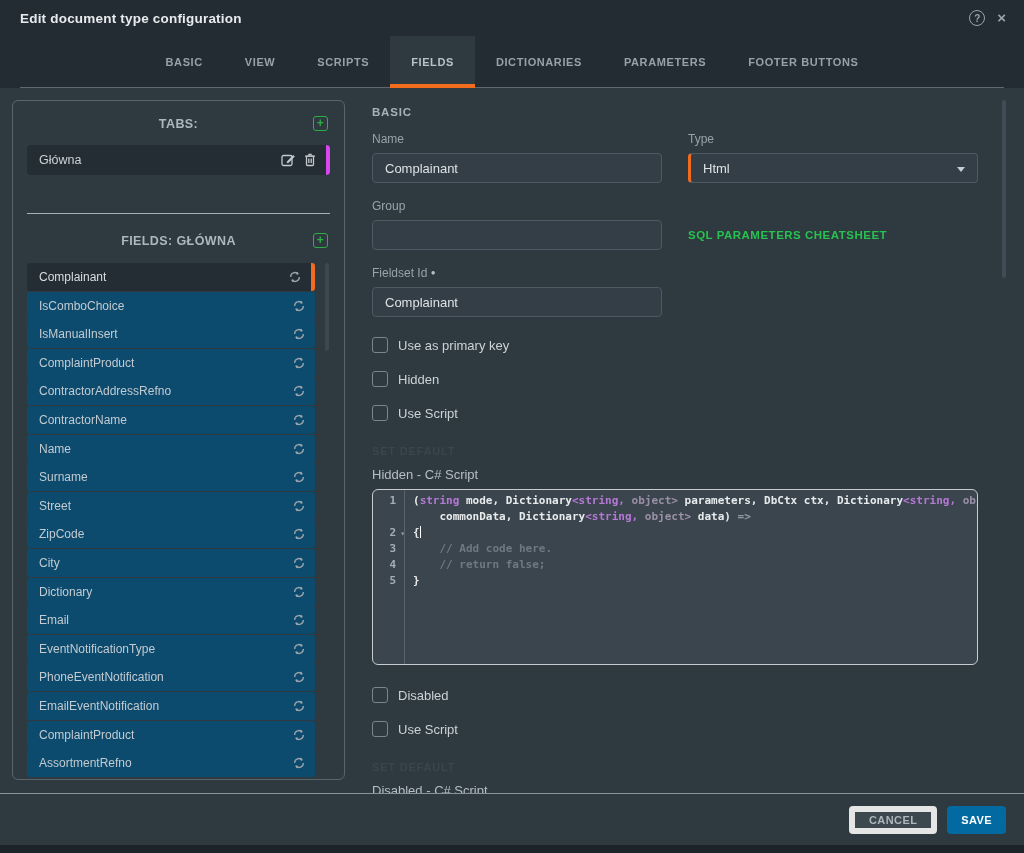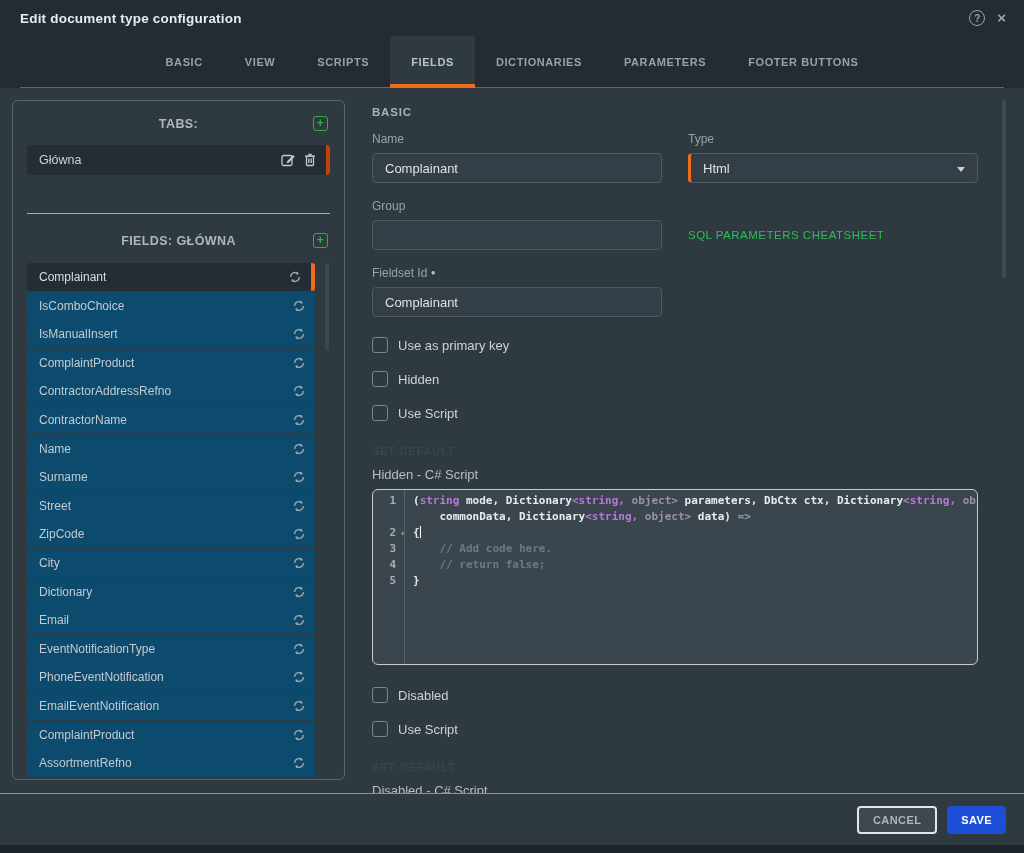--- a/index.html
+++ b/index.html
@@ -29,21 +29,21 @@
 
   
   .panel { flex:none; width:333px; height:680px; margin:12px 0 0 12px; border:1px solid #59646c;
     border-radius:6px; padding:14px 14px 0; overflow:hidden; position:relative; }
   .panel-heading { position:relative; height:18px; text-align:center; color:#adb7bd;
     font-size:12.5px; font-weight:bold; letter-spacing:.4px; line-height:18px; }
   .add-btn { position:absolute; right:2px; top:1px; width:15px; height:15px; border:1.5px solid #2fae47;
     border-radius:3px; color:#2fae47; font-size:12px; font-weight:bold; line-height:12px;
     text-align:center; cursor:pointer; }
   .tab-item { margin-top:12px; height:30px; background:#252d34; border-radius:4px;
-    border-right:4px solid #c2410c; display:flex; align-items:center; padding:0 8px 0 12px;
+    border-right:4px solid #d946ef; display:flex; align-items:center; padding:0 8px 0 12px;
     color:#ccd3d7; font-size:12.5px; cursor:pointer; }
   .tab-item .row-label { flex:1; }
   .row-icon { width:16px; height:16px; color:#c2cacf; margin-left:6px; cursor:pointer; flex:none; }
   .panel-divider { border:none; border-top:1px solid #a6afb6; margin-top:38px; }
   .fields-heading { margin-top:18px; }
   .field-list { margin-top:13px; width:calc(100% - 15px); }
   .field-row { height:28px; margin-bottom:0.6px; background:#0c4a6e; border-radius:2px;
     display:flex; align-items:center; padding:0 9px 0 12px; color:#c3cbd0; font-size:12px; cursor:pointer; }
   .field-row .row-label { flex:1; }
   .field-row .row-icon { color:#9aa4ab; width:14px; height:14px; }
@@ -55,21 +55,21 @@
   .right-pane { flex:1; margin-left:27px; padding:18px 46px 0 0; overflow:hidden; position:relative; }
   .section-heading { color:#a7b1b8; font-size:11.5px; font-weight:bold; letter-spacing:.8px; height:14px; }
   .form-grid { margin-top:12px; display:grid; grid-template-columns:1fr 1fr; column-gap:26px; row-gap:16px; }
   .fld-label { color:#97a2a9; font-size:12px; margin-bottom:6px; height:15px; }
   .fld-dot { font-size:8px; color:#b5bec4; vertical-align:2px; }
   .input, .select { height:30px; width:100%; background:#333e46; border:1px solid #4d5a63; border-radius:4px;
     color:#dde2e5; font-size:13px; font-family:"Liberation Sans",sans-serif; padding:0 12px; outline:none; }
   .select { border-left:3px solid #f16c1d; display:flex; align-items:center; cursor:pointer; position:relative; }
   .select .caret { position:absolute; right:12px; top:13px; width:0; height:0;
     border-left:4px solid transparent; border-right:4px solid transparent; border-top:5px solid #c7ced2; }
-  .sql-link { margin-top:30px; color:#27c24f; font-size:11.5px; font-weight:normal; letter-spacing:.5px; cursor:pointer; }
+  .sql-link { margin-top:30px; color:#27c24f; font-size:11.5px; font-weight:bold; letter-spacing:.5px; cursor:pointer; }
   .cb-row { display:flex; align-items:center; margin-top:18px; height:16px; cursor:pointer; }
   .cb-box { width:16px; height:16px; border:1.5px solid #78858f; border-radius:3px; flex:none; }
   .cb-label { margin-left:10px; color:#ccd3d7; font-size:13px; }
   .set-default { margin-top:24px; height:14px; color:#3a454c; font-size:11px; font-weight:bold; letter-spacing:.8px; }
   .script-label { margin-top:8px; color:#b7bfc5; font-size:13px; height:16px; }
 
   
   .editor { margin-top:6px; background:#3a454d; border:1px solid #c6ccd0; border-radius:6px;
     position:relative; overflow:hidden; font-family:"DejaVu Sans Mono",monospace;
     font-size:11px; line-height:16px; font-weight:bold; color:#e8ebed; }
@@ -88,22 +88,22 @@
   .cursor { display:inline-block; width:1px; height:12px; background:#ffffff; vertical-align:-2px; }
 
   .form-scroll-thumb { position:absolute; right:18px; top:12px; width:4px; height:178px;
     background:#404c55; border-radius:2px; }
 
   
   .footer { flex:none; height:52px; border-top:1px solid #8b9399; display:flex; align-items:center;
     justify-content:flex-end; padding-right:18px; gap:10px; background:#2e3940; }
   .btn { height:28px; border:none; border-radius:4px; font-size:11px; font-weight:bold;
     letter-spacing:.4px; padding:0 14px; cursor:pointer; font-family:"Liberation Sans",sans-serif; }
-  .btn-cancel { background:#3c474e; color:#adb6bc; border:2px solid #e5e5e5; }
-  .btn-save { background:#1d4ed8; color:#ffffff; }
+  .btn-cancel { background:#3c474e; color:#adb6bc; border:6px solid #e5e5e5; }
+  .btn-save { background:#0369a1; color:#ffffff; }
   .page-strip { flex:1; background:#1c2429; }
 </style>
 </head>
 <body>
 
 <div class="modal">
 
   <div class="titlebar">
     <span class="title">Edit document type configuration</span>
     <span class="spacer"></span>

